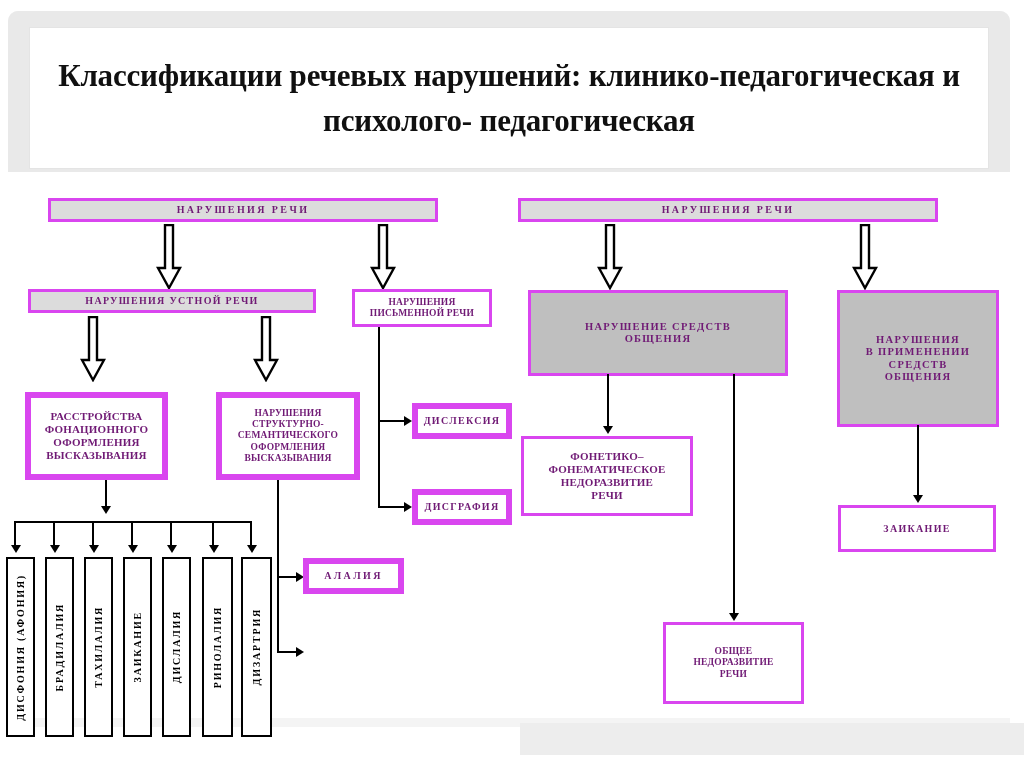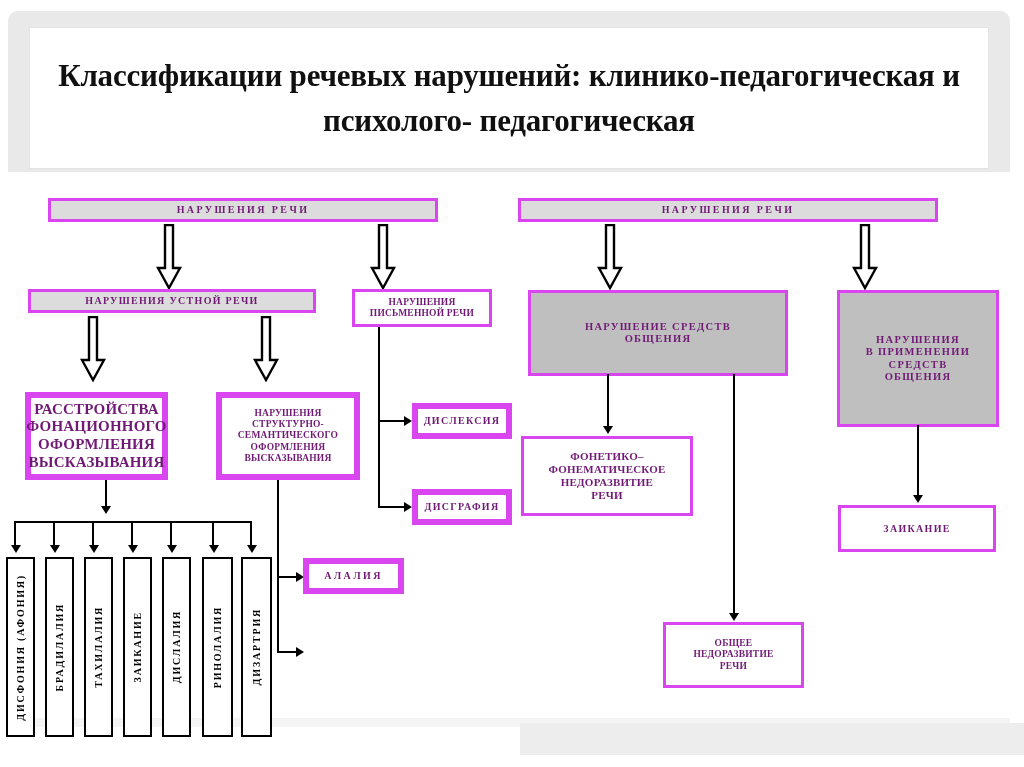--- a/index.html
+++ b/index.html
@@ -215,21 +215,21 @@
       <polygon points="9,1 17,1 17,44 24,44 13,64 2,44 9,44" fill="#ffffff" stroke="#000000" stroke-width="2.4" stroke-linejoin="miter"></polygon>
     </svg>
   </div>
   <div class="block-arrow" style="left:253px; top:316px;">
     <svg width="26" height="66" viewBox="0 0 26 66">
       <polygon points="9,1 17,1 17,44 24,44 13,64 2,44 9,44" fill="#ffffff" stroke="#000000" stroke-width="2.4" stroke-linejoin="miter"></polygon>
     </svg>
   </div>
 
   <div class="box" style="left:25px; top:392px; width:143px; height:88px;">
-    <span class="lbl sp-tight" style="font-size:15px;">РАССТРОЙСТВА
+    <span class="lbl sp-tight" style="font-size:11px;">РАССТРОЙСТВА
 ФОНАЦИОННОГО
 ОФОРМЛЕНИЯ
 ВЫСКАЗЫВАНИЯ</span>
   </div>
 
   <div class="box" style="left:216px; top:392px; width:144px; height:88px;">
     <span class="lbl sp-tight" style="font-size:9.5px;">НАРУШЕНИЯ
 СТРУКТУРНО-
 СЕМАНТИЧЕСКОГО
 ОФОРМЛЕНИЯ
@@ -333,21 +333,21 @@
   <div class="vline" style="left:733px; top:374px; height:241px;"></div>
   <div class="arrowhead-down" style="left:729px; top:613px;"></div>
 
   <div class="box thick" style="left:521px; top:436px; width:172px; height:80px;">
     <span class="lbl sp-tight" style="font-size:11px;">ФОНЕТИКО–
 ФОНЕМАТИЧЕСКОЕ
 НЕДОРАЗВИТИЕ
 РЕЧИ</span>
   </div>
 
-  <div class="box thick" style="left:663px; top:622px; width:141px; height:66px;">
+  <div class="box thick" style="left:663px; top:622px; width:141px; height:82px;">
     <span class="lbl sp-tight" style="font-size:9.5px;">ОБЩЕЕ
 НЕДОРАЗВИТИЕ
 РЕЧИ</span>
   </div>
 
   <div class="vline" style="left:917px; top:425px; height:72px;"></div>
   <div class="arrowhead-down" style="left:913px; top:495px;"></div>
 
   <div class="box thick" style="left:838px; top:505px; width:158px; height:47px;">
     <span class="lbl sp-med" style="font-size:10px;">ЗАИКАНИЕ</span>

